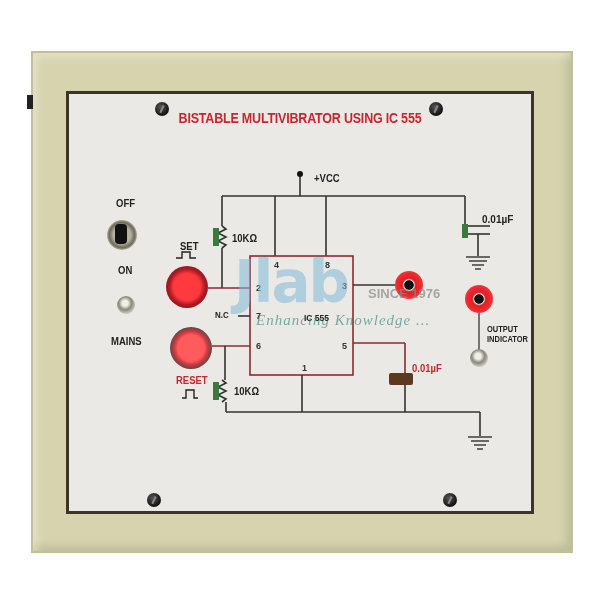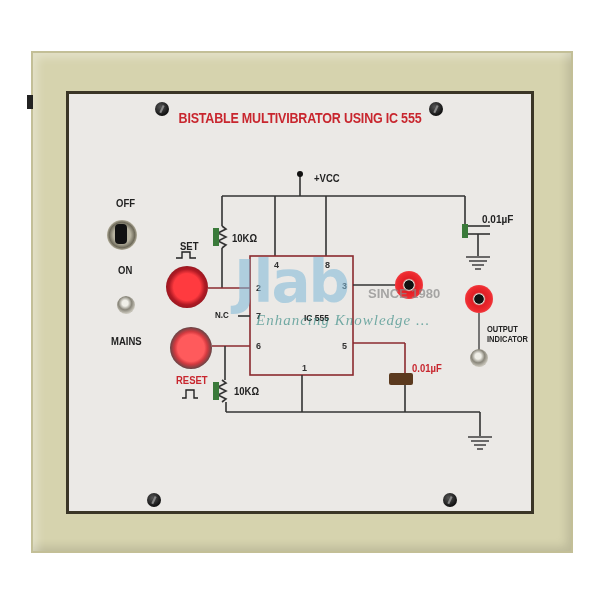--- a/index.html
+++ b/index.html
@@ -137,14 +137,14 @@
 <div class="toggle"></div>
 <div class="toggle-lever"></div>
 <div class="led" style="left:117px;top:296px"></div>
 <div class="led" style="left:470px;top:349px"></div>
 <div class="pushbtn set"></div>
 <div class="pushbtn reset"></div>
 <div class="socket" style="left:395px;top:271px"></div>
 <div class="socket" style="left:465px;top:285px"></div>
 
 <div class="watermark wm-logo">Jlab</div>
-<div class="watermark wm-since">SINCE 1980</div>
+<div class="watermark wm-since">SINCE 1976</div>
 <div class="watermark wm-tag">Enhancing Knowledge ...</div>
 
 </body></html>

